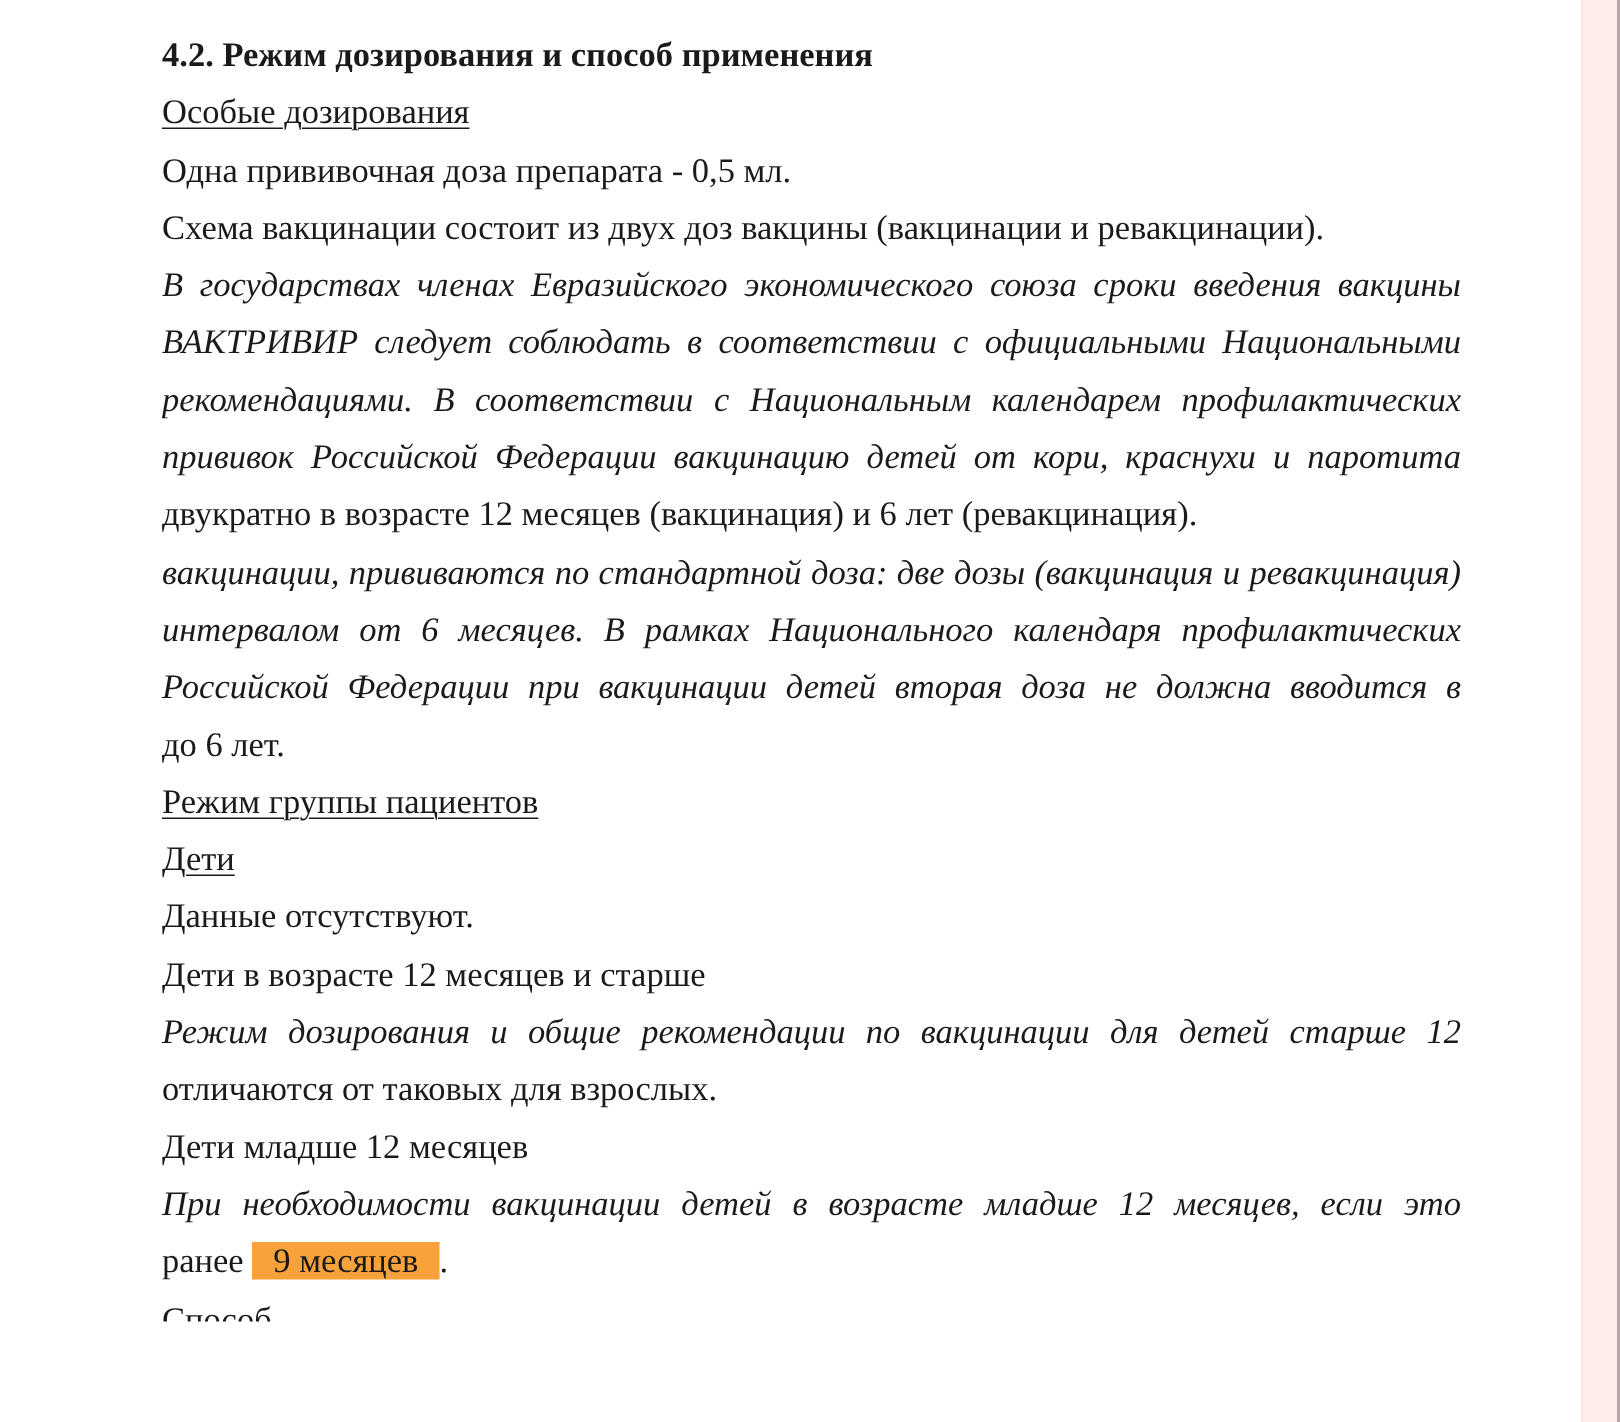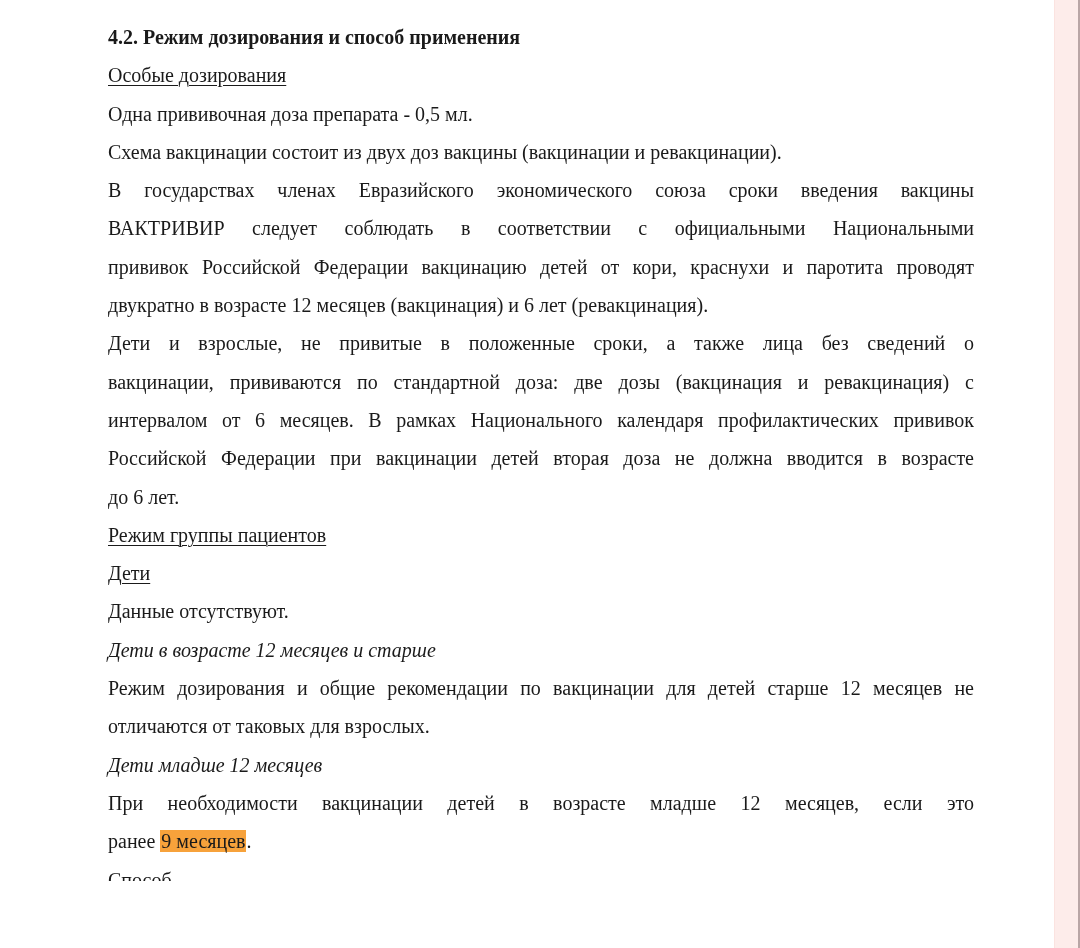--- a/index.html
+++ b/index.html
@@ -41,63 +41,64 @@
       height: 948px;
       background: #b9a6a6;
     }
     .content {
       position: absolute;
       left: 108px;
       top: 18px;
       width: 866px;
     }
     .line {
-      font-size: 20px;
+      font-size: 23px;
       line-height: 38.3px;
       height: 38.3px;
       white-space: nowrap;
     }
     .justify {
       text-align: justify;
       text-align-last: justify;
       white-space: normal;
       overflow: hidden;
+      font-style: italic;
     }
     .bold { font-weight: bold; }
     .underline {
       text-decoration: underline;
       text-underline-offset: 3px;
       text-decoration-thickness: 1px;
     }
-    .italic { font-style: italic; }
+    .italic { }
     .highlight {
       background: #f7a23b;
-      padding: 0 1px;
+      padding: 0 14px;
     }
     .clipped {
       height: 20px;
       overflow: hidden;
     }
   </style>
 </head>
 <body>
 
 <div class="page">
   <div class="content">
     <div class="line bold">4.2. Режим дозирования и способ применения</div>
     <div class="line"><span class="underline">Особые дозирования</span></div>
     <div class="line">Одна прививочная доза препарата - 0,5 мл.</div>
     <div class="line">Схема вакцинации состоит из двух доз вакцины (вакцинации и ревакцинации).</div>
 
     <div class="line justify">В государствах членах Евразийского экономического союза сроки введения вакцины</div>
     <div class="line justify">ВАКТРИВИР следует соблюдать в соответствии с официальными Национальными</div>
+    <div class="line justify">рекомендациями. В соответствии с Национальным календарем профилактических</div>
     <div class="line justify">прививок Российской Федерации вакцинацию детей от кори, краснухи и паротита проводят</div>
     <div class="line">двукратно в возрасте 12 месяцев (вакцинация) и 6 лет (ревакцинация).</div>
 
-    <div class="line justify">Дети и взрослые, не привитые в положенные сроки, а также лица без сведений о</div>
     <div class="line justify">вакцинации, прививаются по стандартной доза: две дозы (вакцинация и ревакцинация) с</div>
     <div class="line justify">интервалом от 6 месяцев. В рамках Национального календаря профилактических прививок</div>
     <div class="line justify">Российской Федерации при вакцинации детей вторая доза не должна вводится в возрасте</div>
     <div class="line">до 6 лет.</div>
 
     <div class="line"><span class="underline">Режим группы пациентов</span></div>
     <div class="line"><span class="underline">Дети</span></div>
     <div class="line">Данные отсутствуют.</div>
     <div class="line italic">Дети в возрасте 12 месяцев и старше</div>
 

